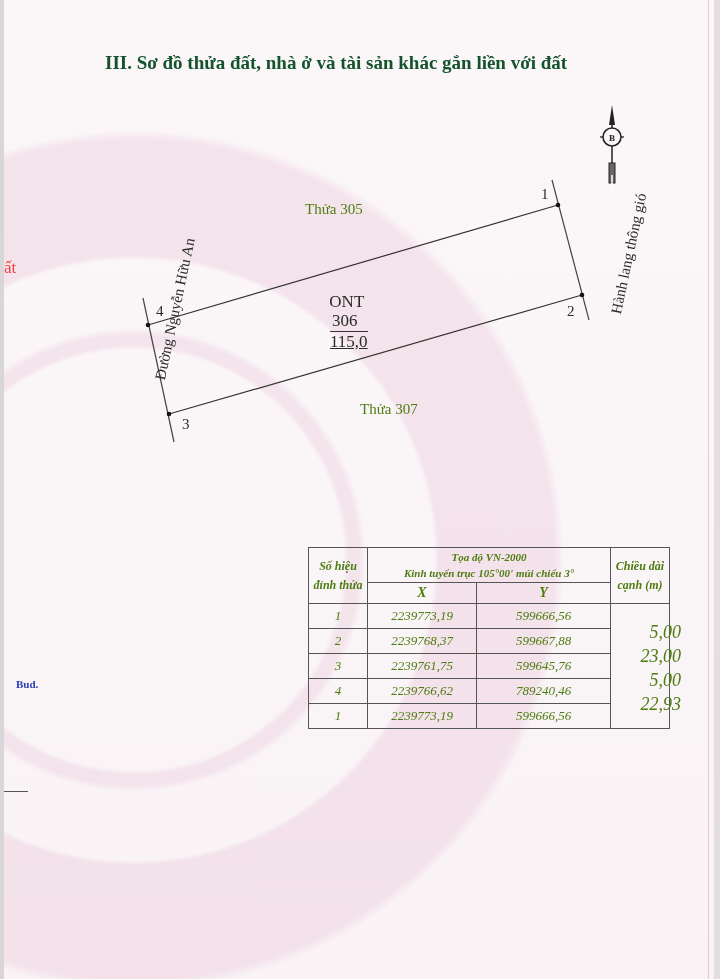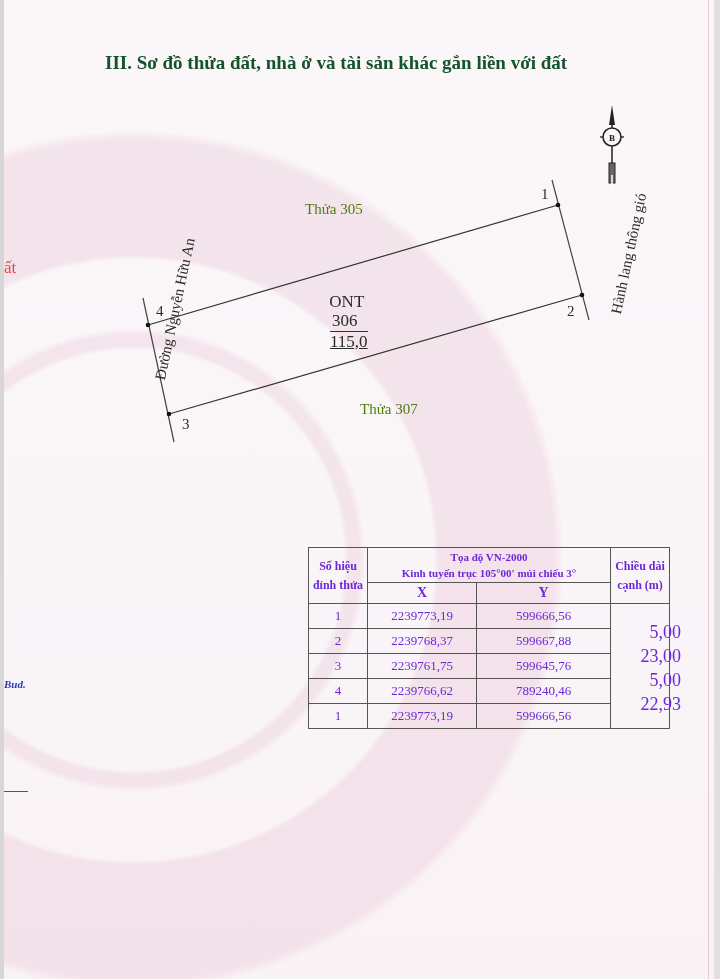--- a/index.html
+++ b/index.html
@@ -15,40 +15,40 @@
       radial-gradient(circle at 130px 560px, rgba(255,255,255,0) 0px, rgba(255,255,255,0) 210px, rgba(232,196,214,0.35) 215px, rgba(232,196,214,0.35) 225px, rgba(255,255,255,0) 232px, rgba(255,255,255,0) 300px, rgba(236,205,220,0.45) 305px, rgba(236,205,220,0.45) 420px, rgba(255,255,255,0) 430px),
       linear-gradient(180deg,#fbf7f9 0%, #f9f3f6 100%);
   }
   .edge-left { position:absolute; left:0; top:0; width:4px; height:979px; background:#d9d6d8; }
   .edge-right { position:absolute; right:0; top:0; width:6px; height:979px; background:#e3dfe1; }
   .right-rule { position:absolute; left:708px; top:0; width:1px; height:979px; background:#eac7d4; }
   .title {
     position:absolute; left:105px; top:52px; font-size:19px; font-weight:bold; color:#14532d; white-space:nowrap;
   }
   .cut-text { position:absolute; left:4px; top:258px; font-size:17px; color:#ef4444; }
-  .signature { position:absolute; left:4px; top:678px; font-size:11px; font-style:italic; font-weight:bold; color:#2a3bb0; }
+  .signature { position:absolute; left:16px; top:678px; font-size:11px; font-weight:bold; color:#2a3bb0; }
   .dash-line { position:absolute; left:4px; top:791px; width:24px; height:1px; background:#555; }
   svg.map { position:absolute; left:0; top:0; }
   .lbl { position:absolute; font-size:15px; color:#4d7c0f; white-space:nowrap; }
   .num { position:absolute; font-size:15px; color:#2a2a2a; }
   .rot-road {
     position:absolute; left:152px; top:378px; font-size:15px; color:#2a2a2a; white-space:nowrap;
     transform-origin:0 0; transform:rotate(-78deg);
   }
   .rot-corr {
     position:absolute; left:608px; top:312px; font-size:15px; color:#2a2a2a; white-space:nowrap;
     transform-origin:0 0; transform:rotate(-78deg);
   }
   .ont { position:absolute; left:326px; top:292px; display:flex; align-items:center; font-size:17px; color:#2a2a2a;flex-direction:column; }
   .frac { display:flex; flex-direction:column; margin-left:4px; }
   .frac .top { border-bottom:1px solid #333; padding:0 2px 1px; line-height:18px; }
   .frac .bot { padding-top:1px; line-height:18px;text-decoration:underline; }
   .compass { position:absolute; left:598px; top:103px; }
   table.coords {
-    position:absolute; left:308px; top:547px; border-collapse:collapse; font-size:12px; color:#6d28d9;
+    position:absolute; left:308px; top:547px; border-collapse:collapse; font-size:12px; color:#4d7c0f;font-style:italic;
   }
   table.coords td, table.coords th { border:1px solid #555; text-align:center; padding:0; }
   table.coords th { font-weight:bold; }
   .h-so { width:58px; height:54px; line-height:19px; }
   .h-toado { height:34px; line-height:16px; font-size:11px; }
   .h-x, .h-y { height:20px; font-size:14px; }
   .h-x { width:108px; } .h-y { width:133px; }
   .h-cd { width:58px; line-height:19px; }
   .row td { height:24px; font-size:13px; }
   .lengths { position:relative; }

